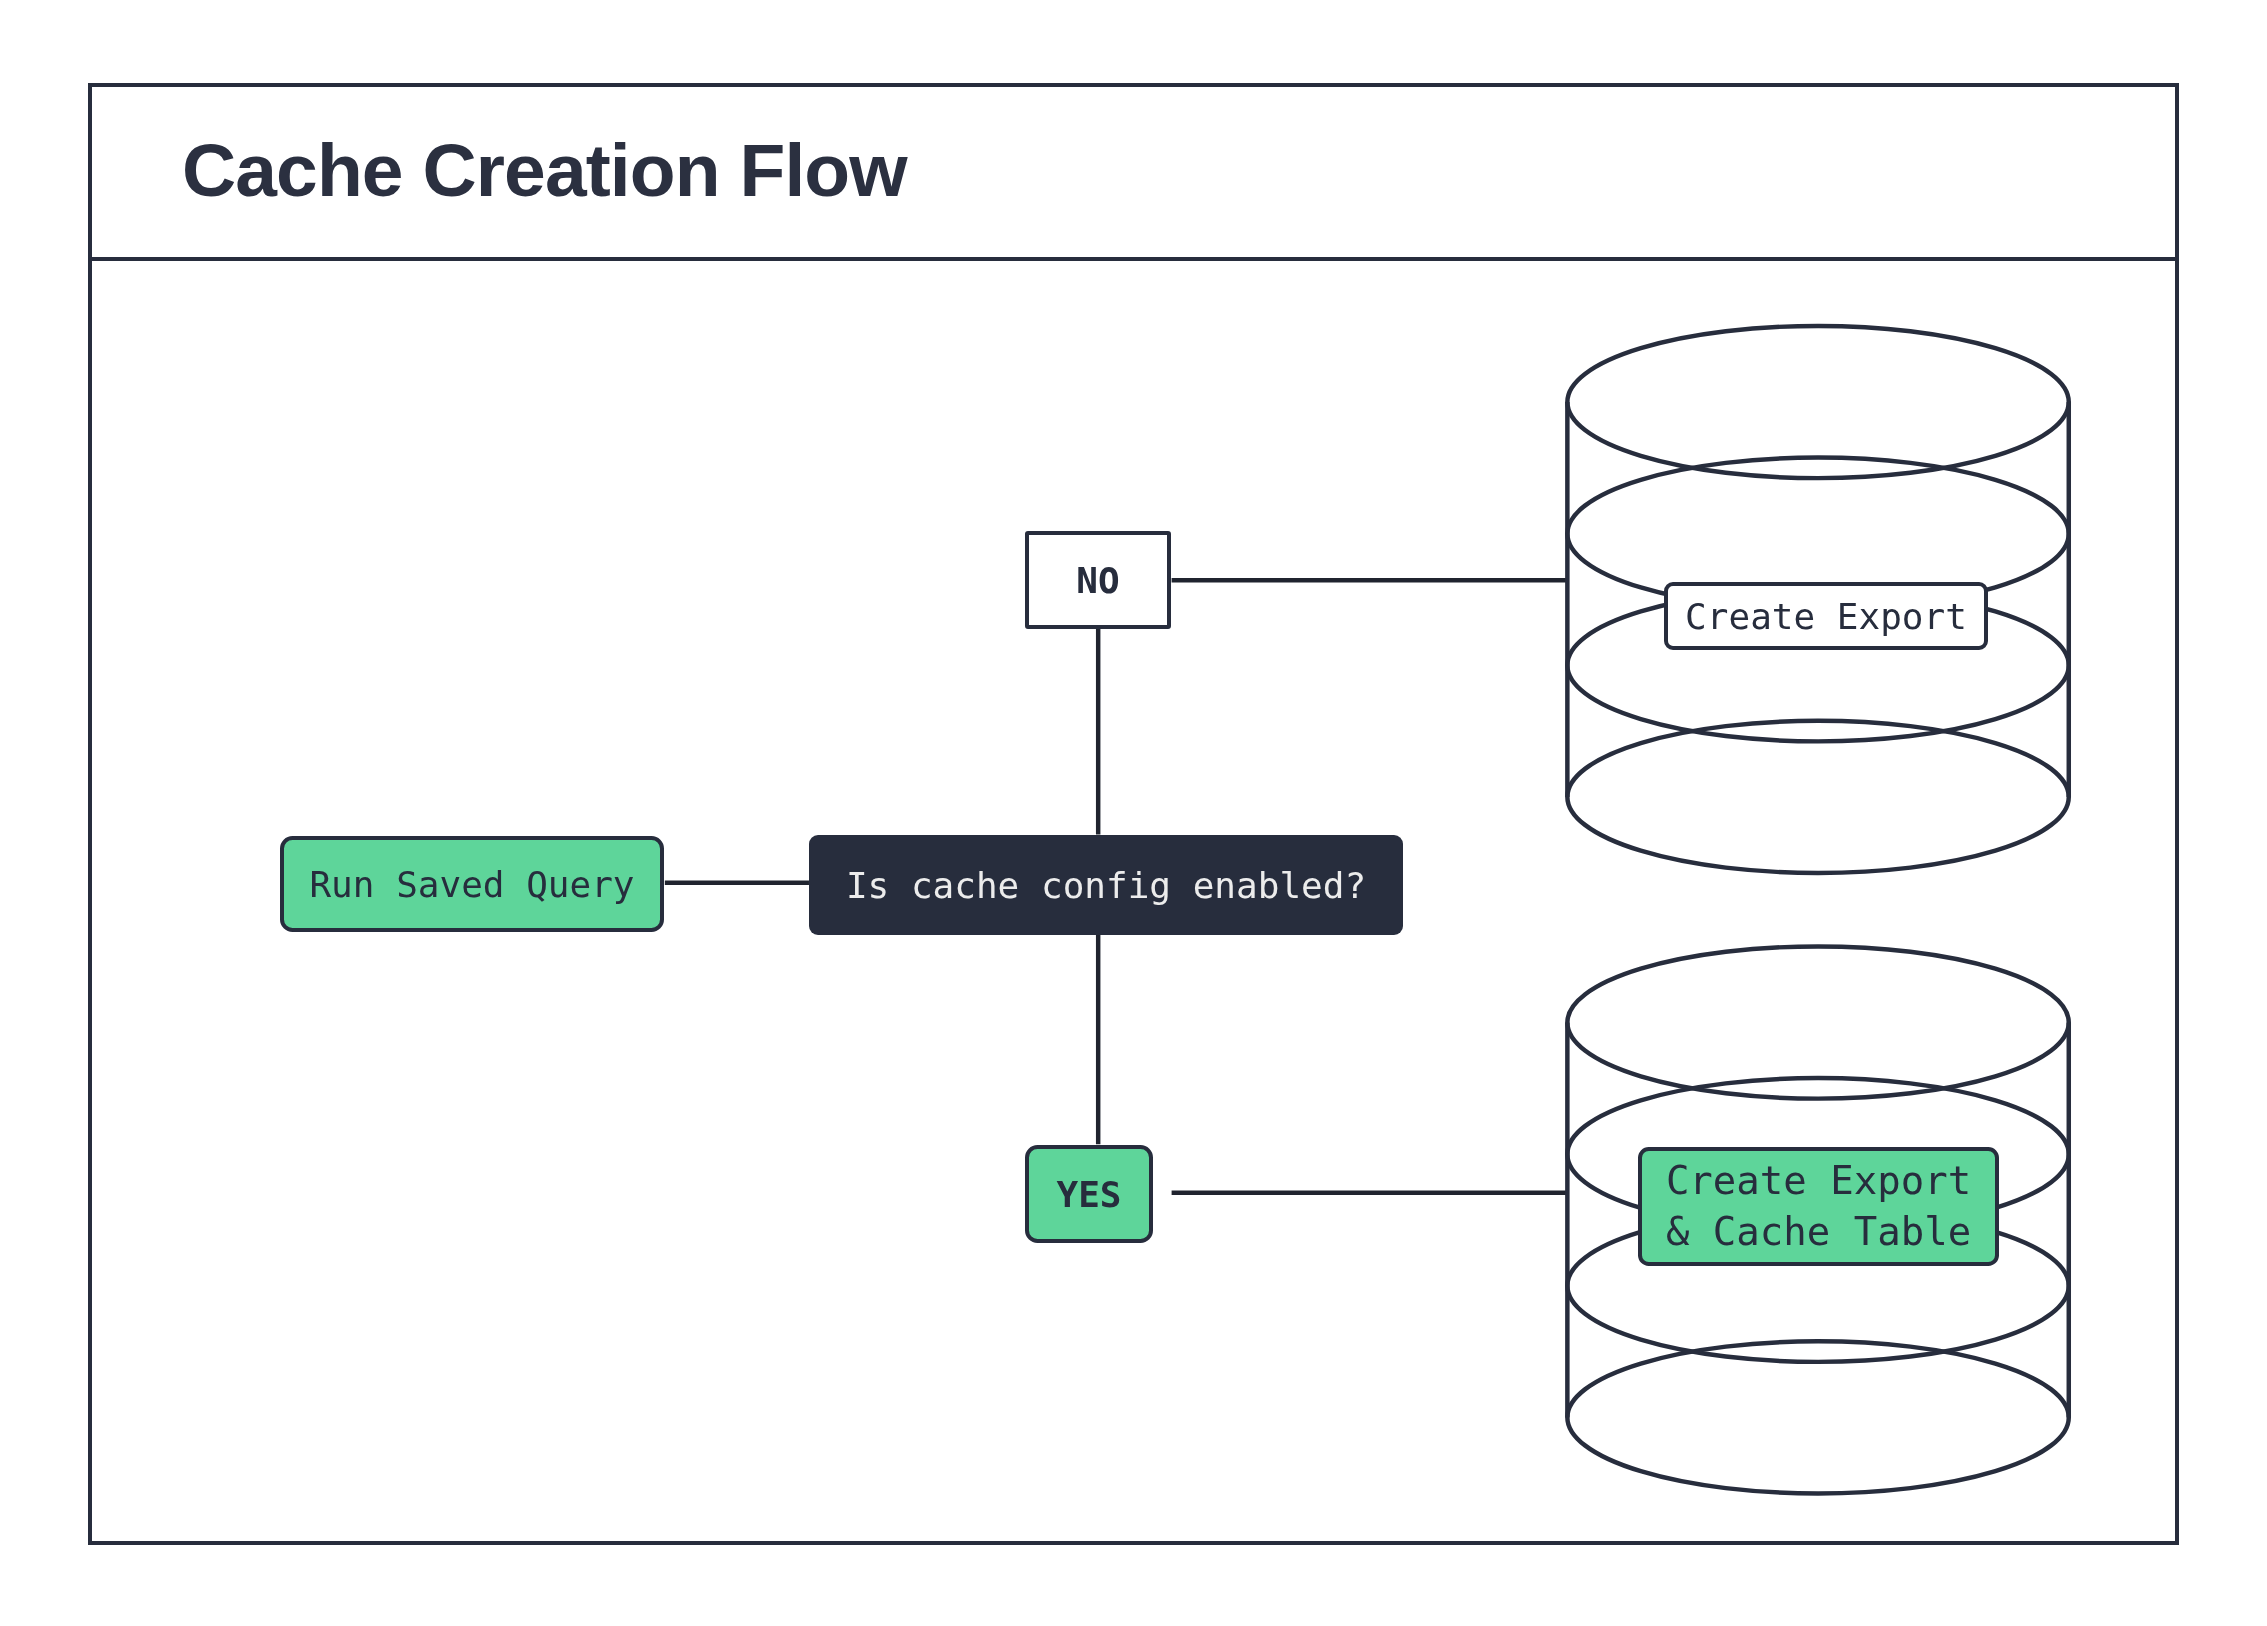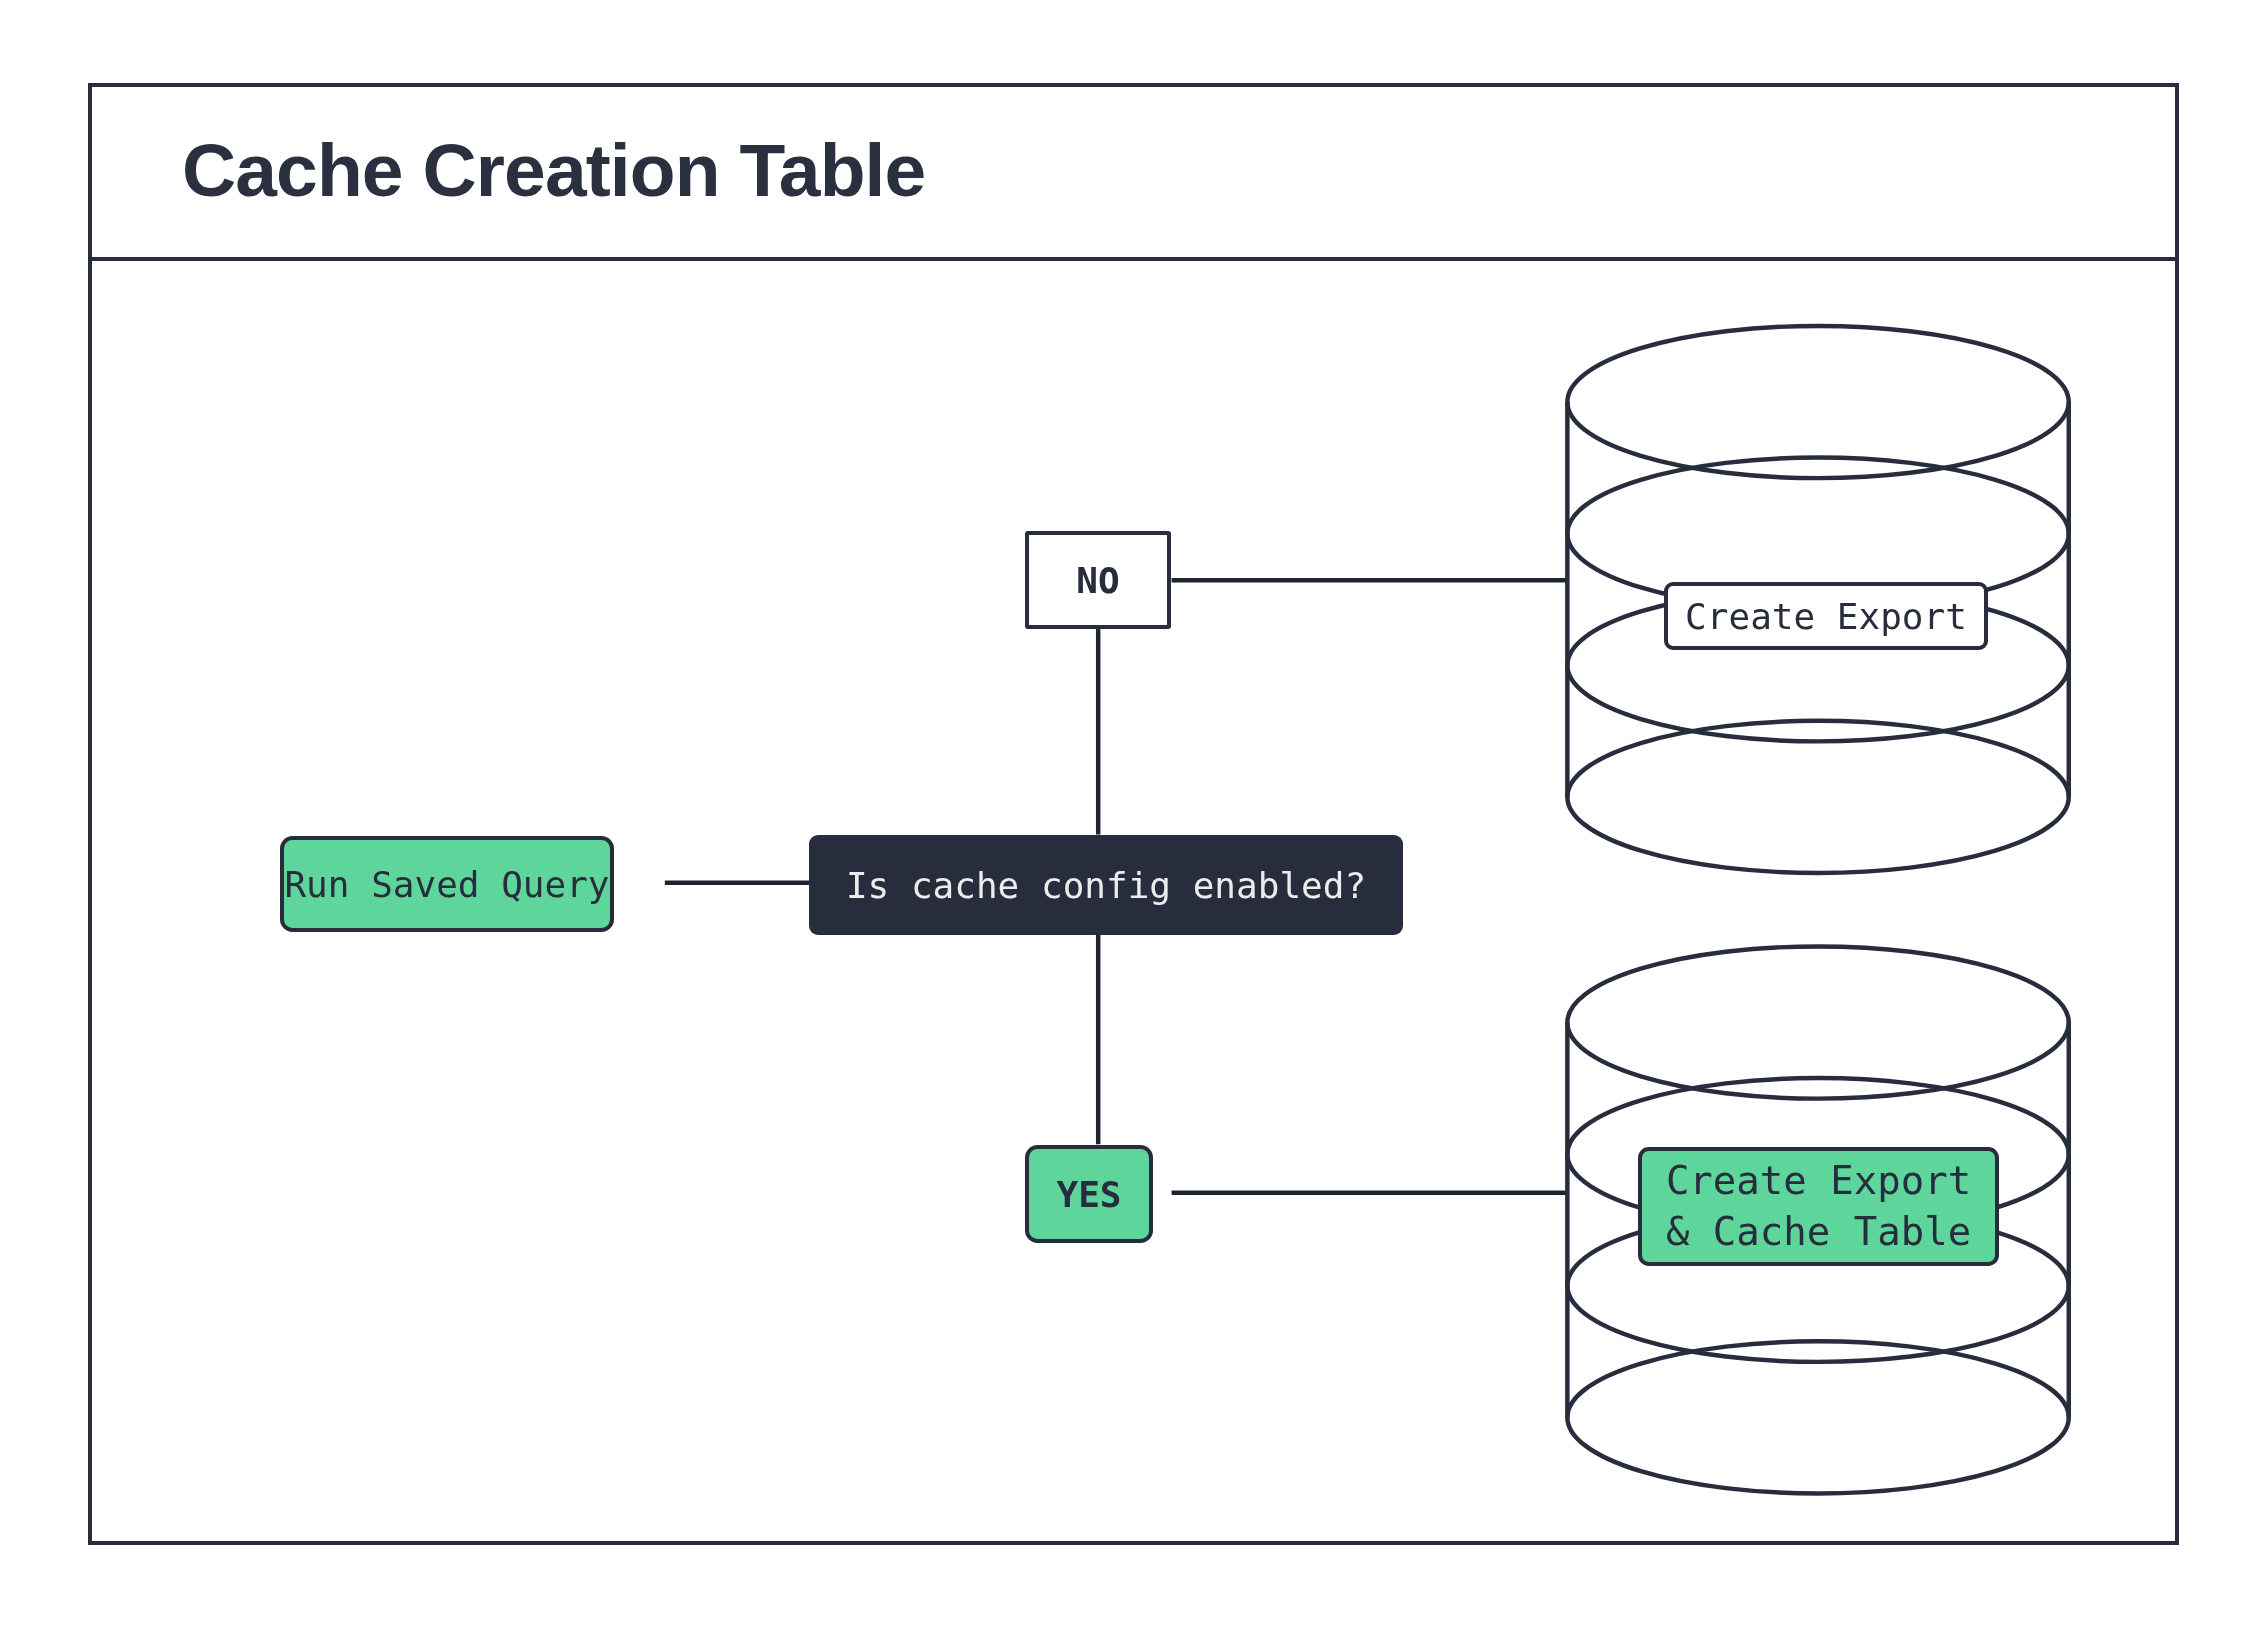--- a/index.html
+++ b/index.html
@@ -58,21 +58,21 @@
     align-items: center;
     justify-content: center;
     text-align: center;
     color: #272d3d;
   }
   .node.green { background: #5ed59a; border: 4.5px solid #272d3d; }
   .node.white { background: #ffffff; border: 4.5px solid #272d3d; }
   .node.navy  { background: #272d3d; color: #ececec; }
 
   .node-run {
-    left: 280px; top: 836px; width: 334px; height: 96px;
+    left: 280px; top: 836px; width: 384px; height: 96px;
     border-radius: 12.5px; font-size: 36px;
   }
   .node-decision {
     left: 809px; top: 835px; width: 594px; height: 100px;
     border-radius: 9px; font-size: 36px;
   }
   .node-no {
     left: 1025px; top: 531px; width: 146px; height: 98px;
     border-radius: 3px; font-size: 36px; font-weight: 700;
   }
@@ -91,21 +91,21 @@
   }
 </style>
 </head>
 <body>
 
 <div class="canvas">
 
   <div class="frame"></div>
 
   <div class="header">
-    <div class="page-title">Cache Creation Table</div>
+    <div class="page-title">Cache Creation Flow</div>
   </div>
 
   <svg class="diagram-layer" viewBox="0 0 2532 1816">
 
     <g stroke="#20242f" stroke-width="5">
       <line x1="742" y1="986" x2="903" y2="986"></line>
       <line x1="1226" y1="702" x2="1226" y2="932"></line>
       <line x1="1308" y1="648" x2="1750" y2="648"></line>
       <line x1="1226" y1="1044" x2="1226" y2="1278"></line>
       <line x1="1308" y1="1332" x2="1750" y2="1332"></line>

